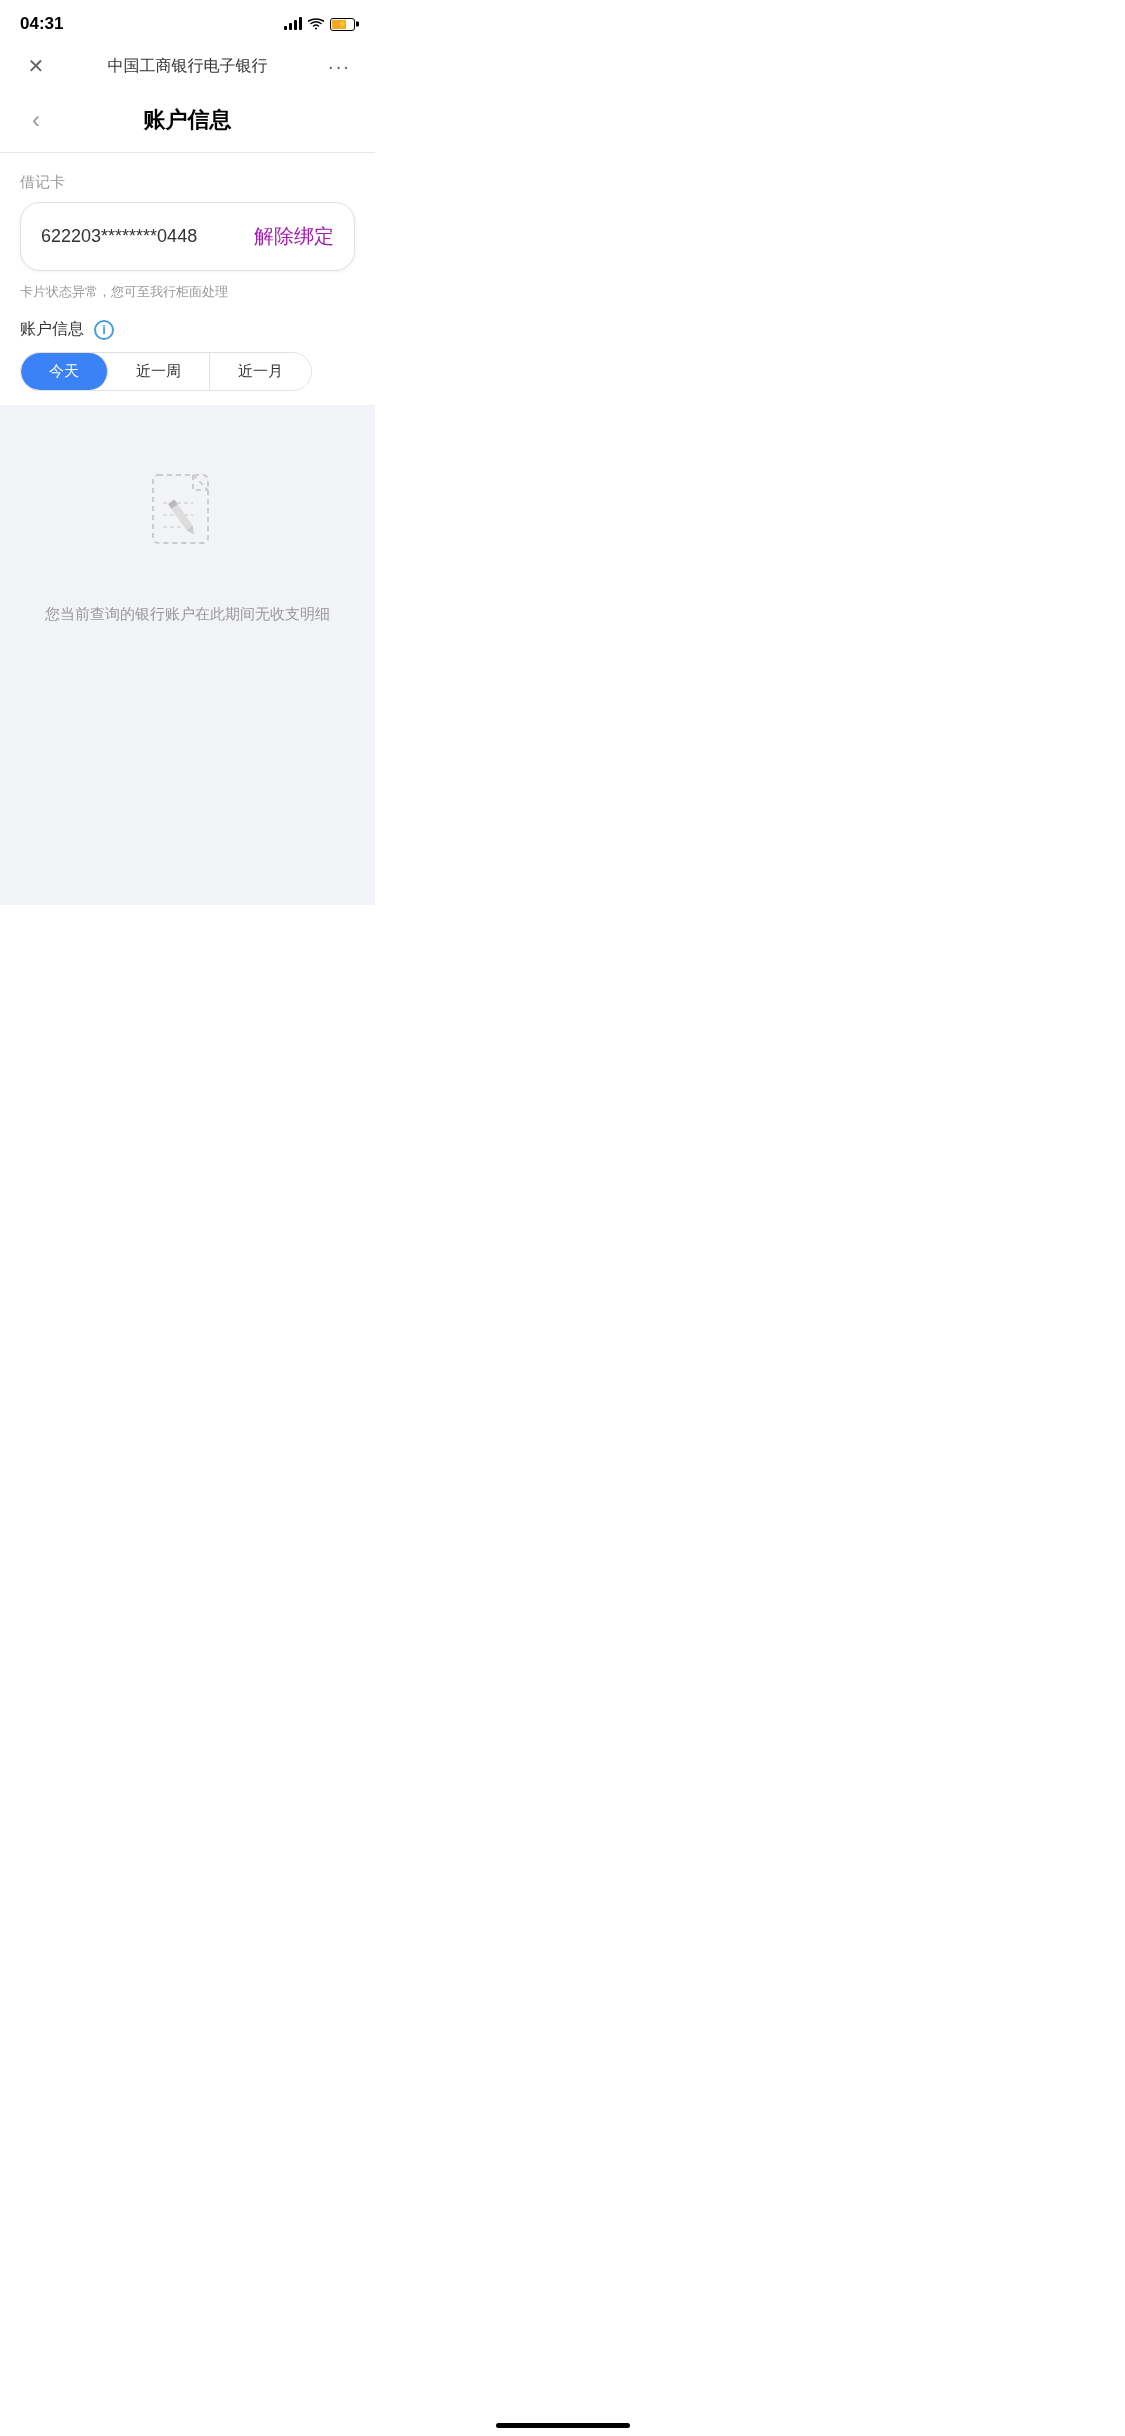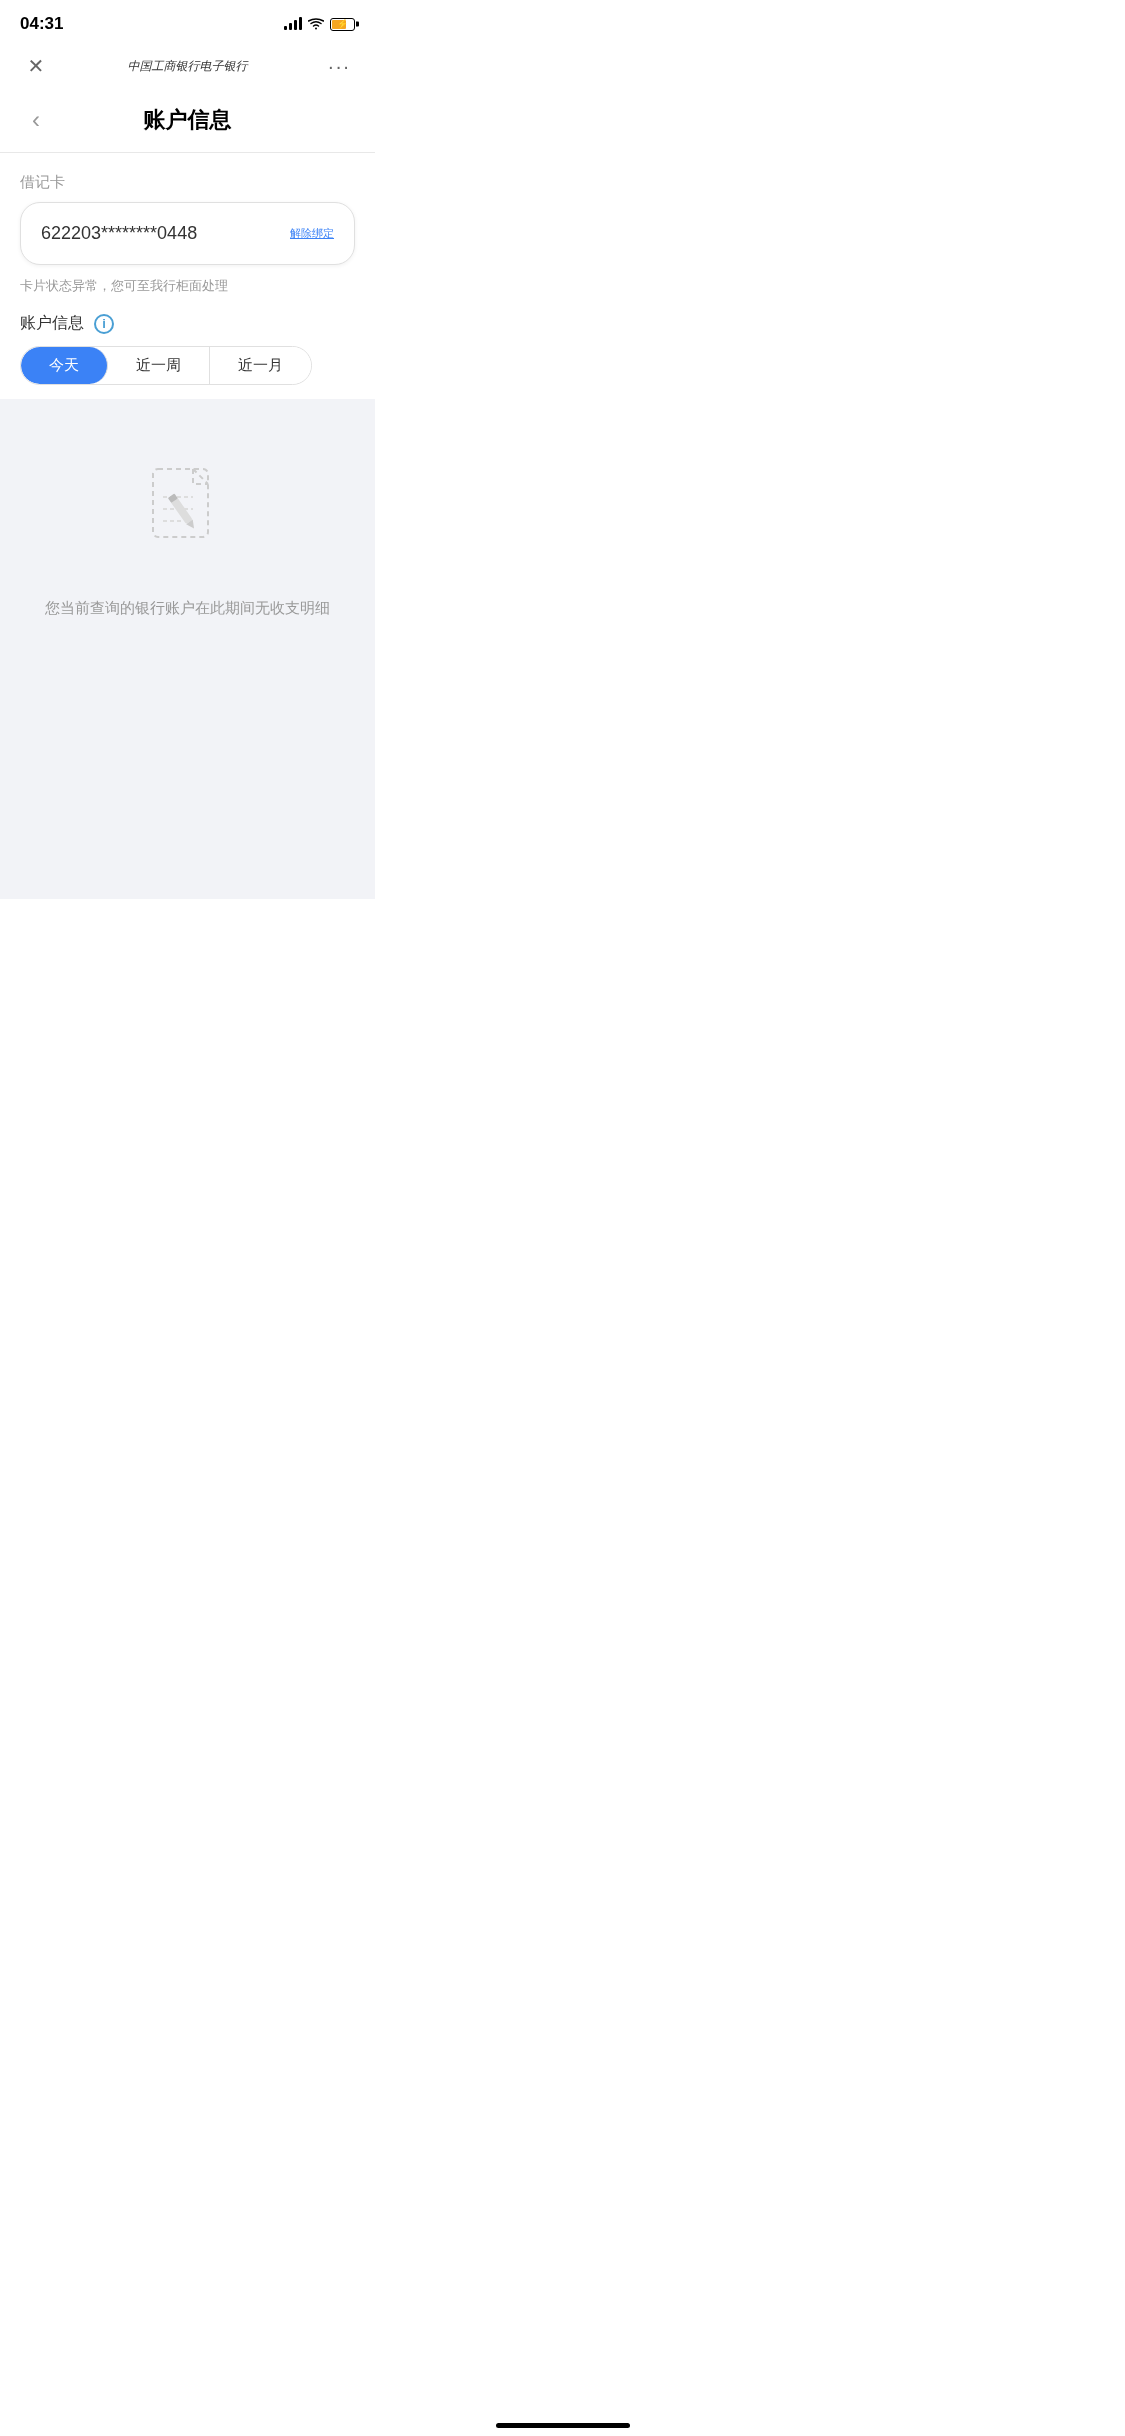--- a/index.html
+++ b/index.html
@@ -80,24 +80,23 @@
     }
     .nav-close {
       width: 32px;
       height: 32px;
       display: flex;
       align-items: center;
       justify-content: center;
       cursor: pointer;
     }
     .nav-title {
-      font-size: 12px;
+      font-size: 16px;
       color: #333;
       font-weight: 400;
-      font-style: italic;
     }
     .nav-more {
       width: 32px;
       height: 32px;
       display: flex;
       align-items: center;
       justify-content: center;
       cursor: pointer;
       font-size: 20px;
       color: #666;
@@ -157,24 +156,23 @@
       align-items: center;
       box-shadow: 0 1px 4px rgba(0,0,0,0.06);
       margin-bottom: 12px;
     }
     .card-number {
       font-size: 18px;
       color: #333;
       font-weight: 500;
     }
     .unbind-btn {
-      font-size: 11px;
-      color: #3b82f6;
-      cursor: pointer;
-      text-decoration: underline;
+      font-size: 20px;
+      color: #a21caf;
+      cursor: pointer;
     }
     .card-status-tip {
       font-size: 13px;
       color: #999;
       margin-bottom: 18px;
     }
 
     
     .filter-section {
       margin-bottom: 14px;

